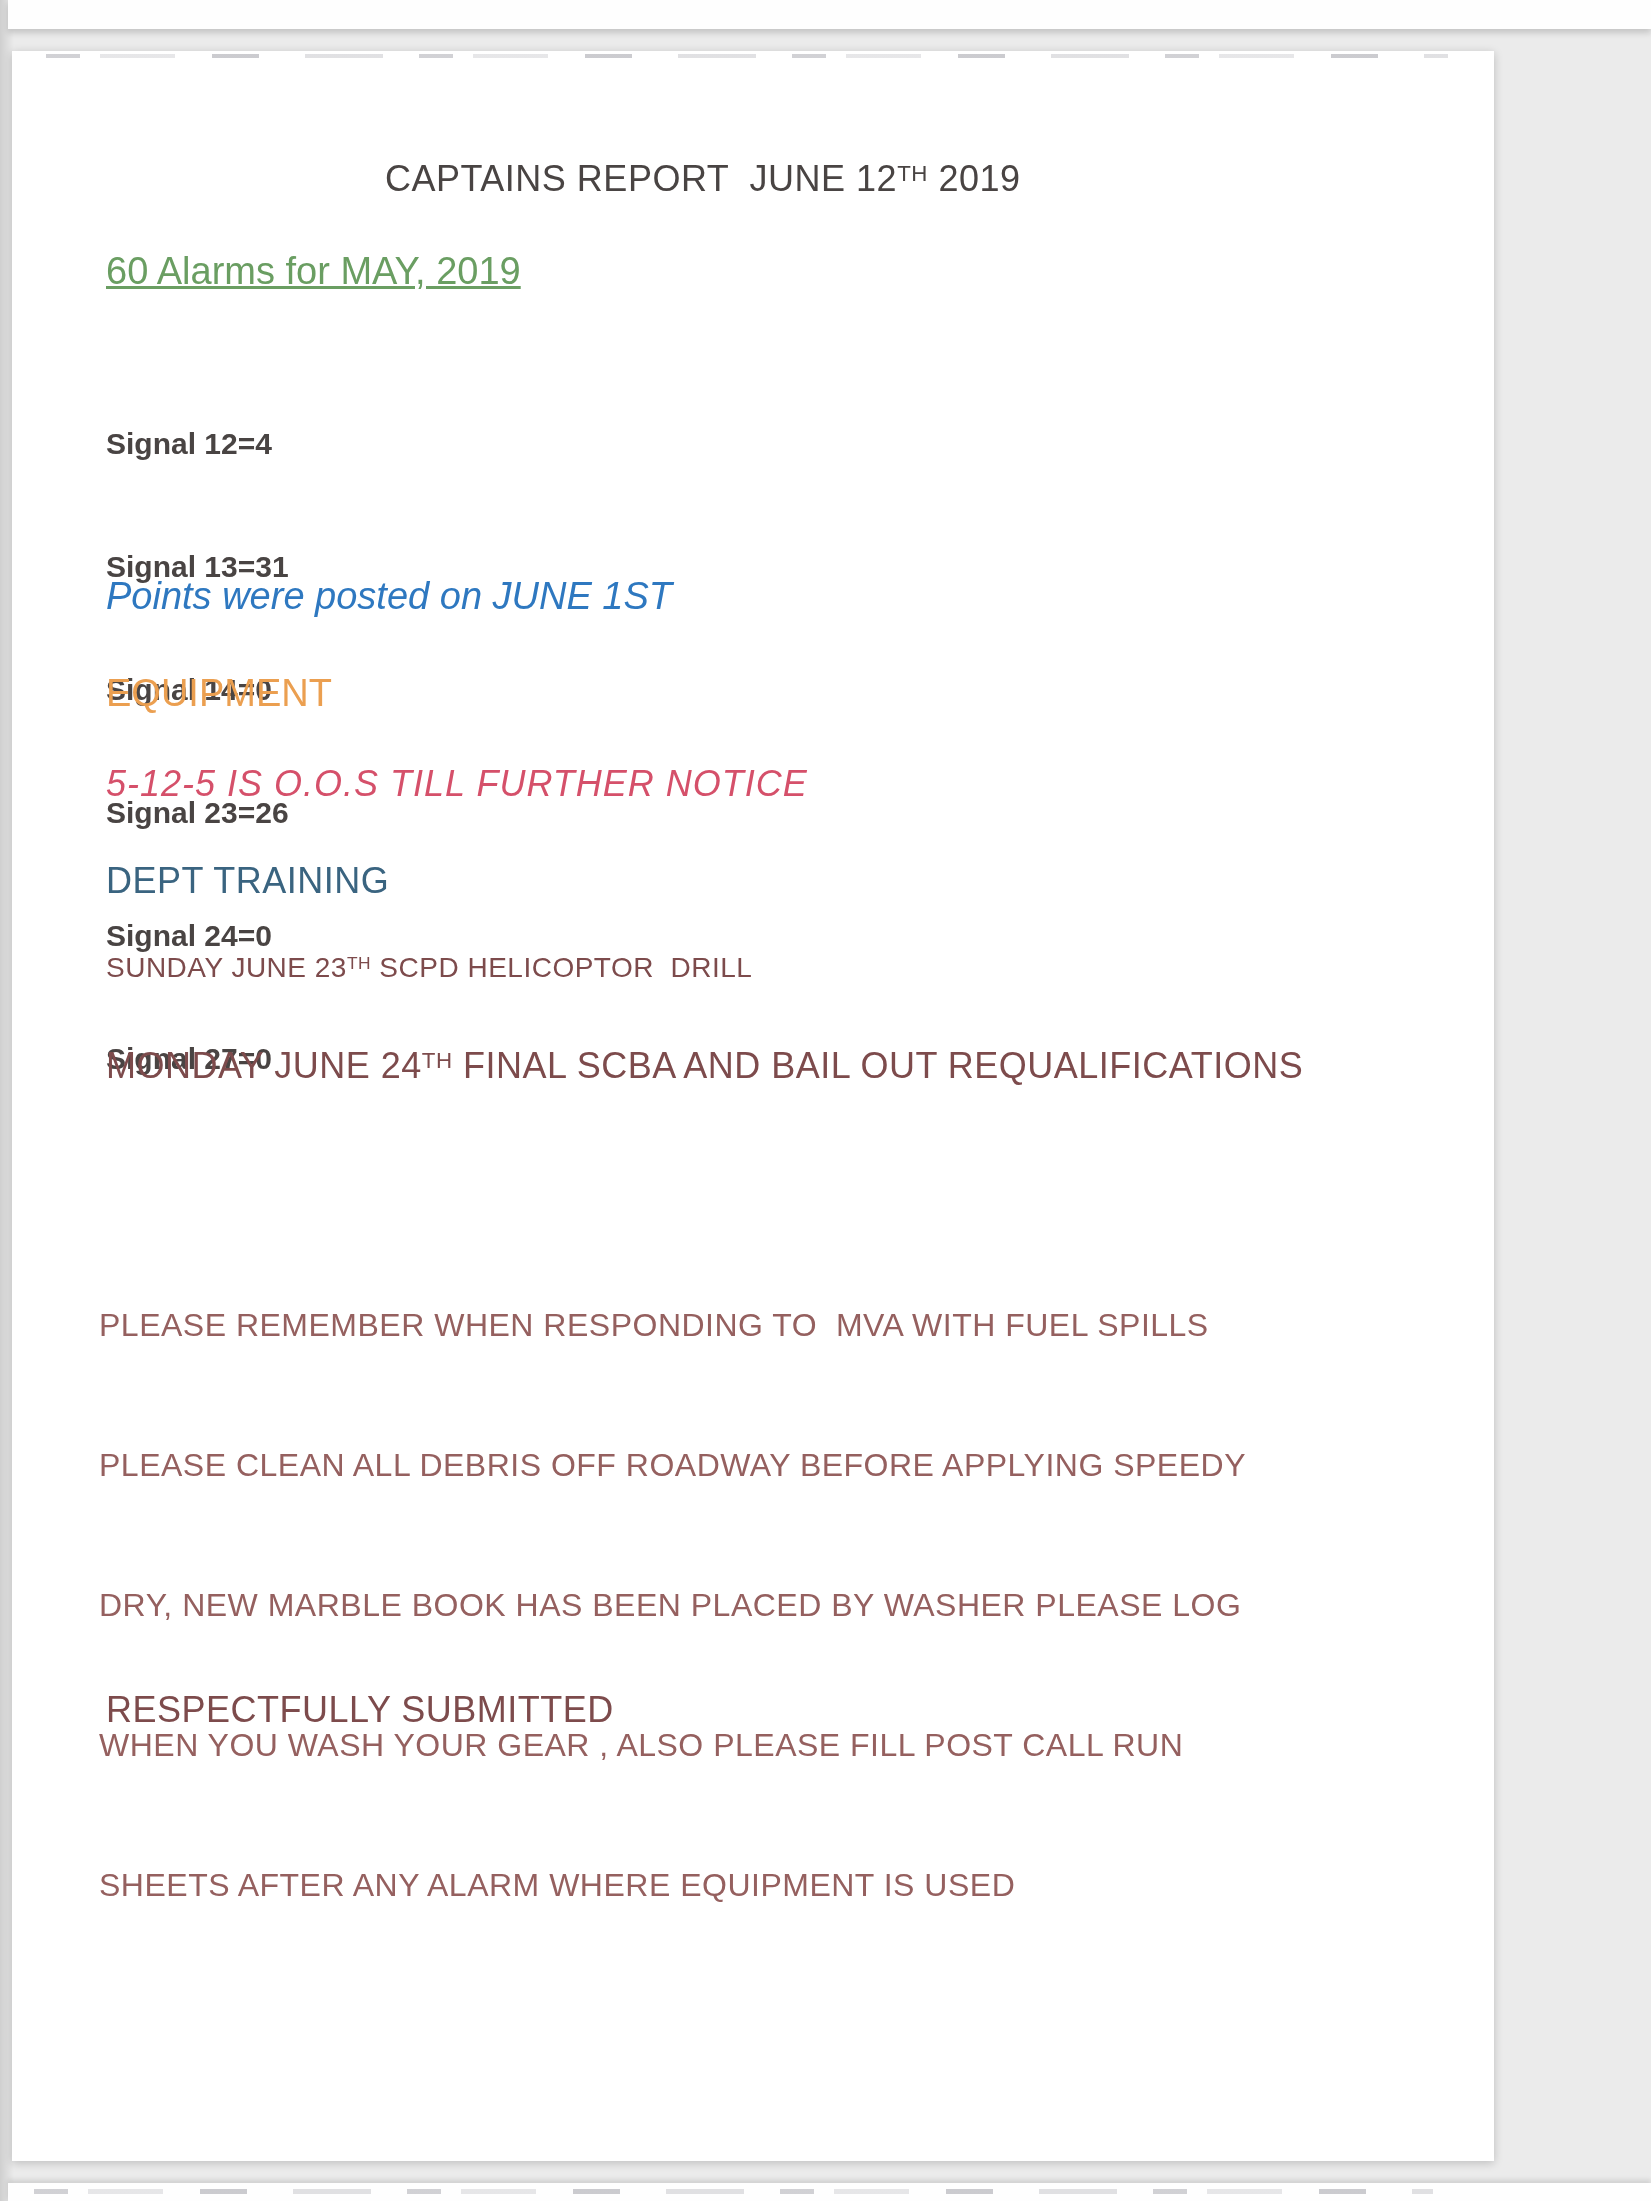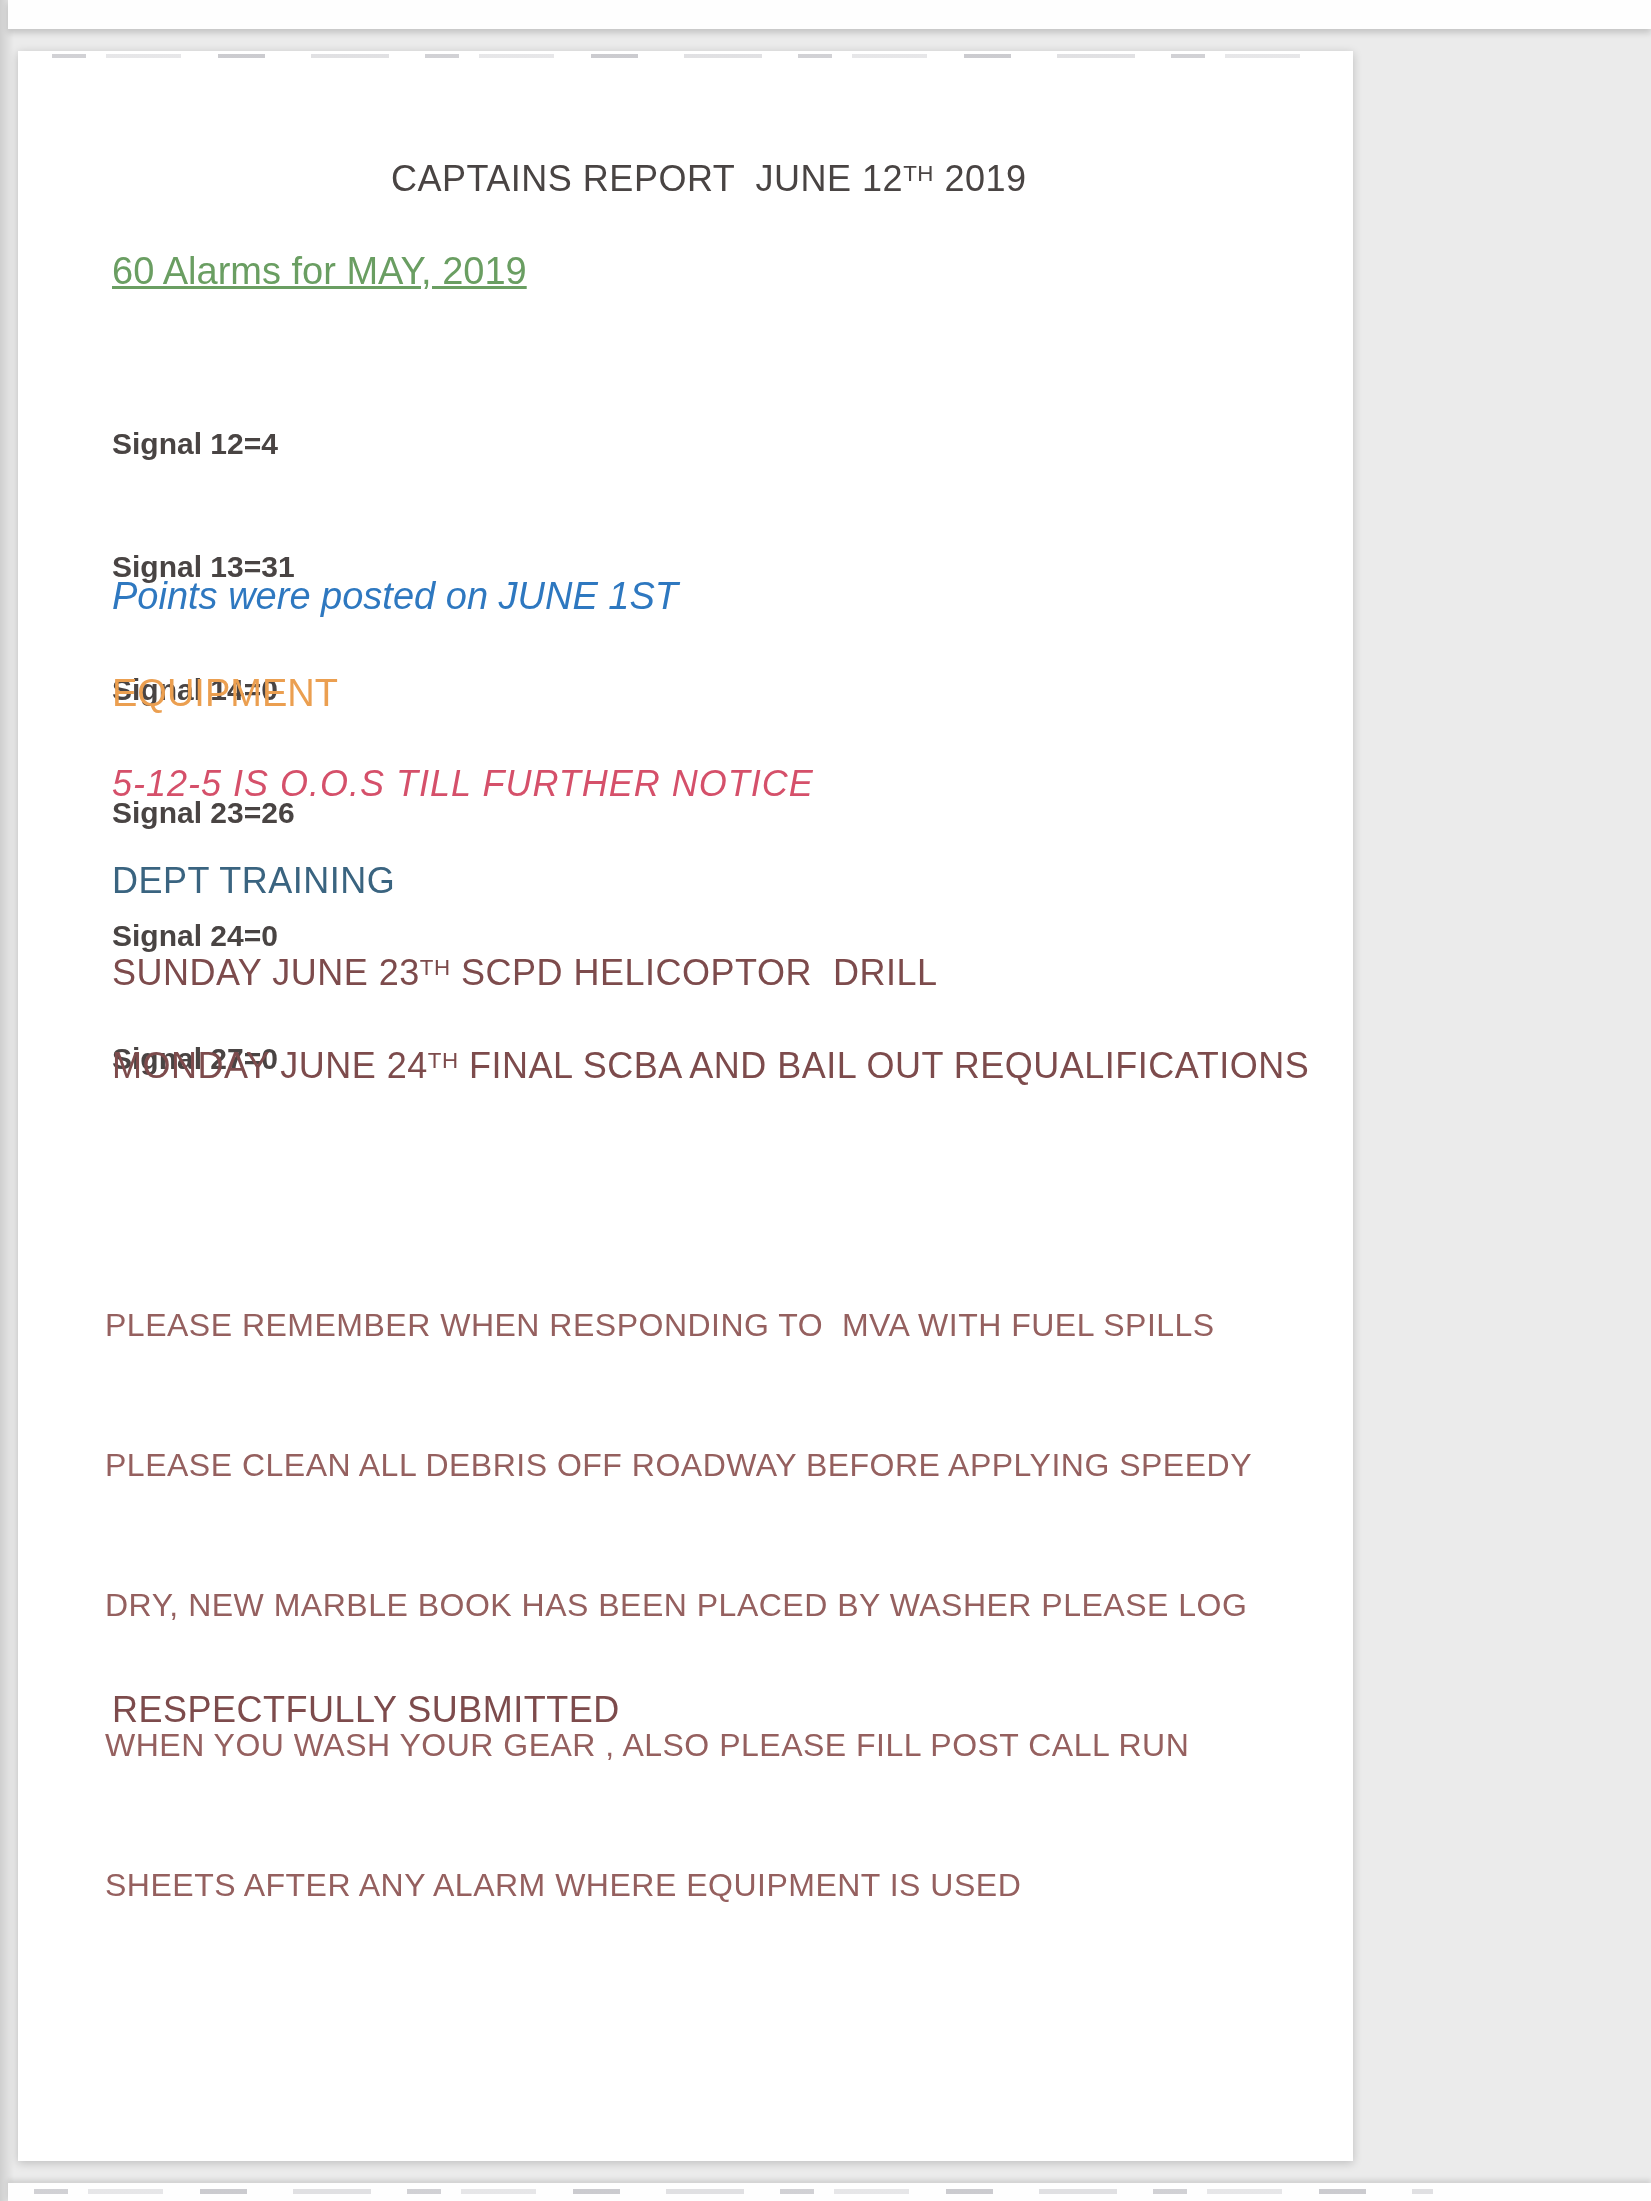--- a/index.html
+++ b/index.html
@@ -11,21 +11,21 @@
   }
   body::before{ 
     content:"";position:absolute;left:0;top:0;bottom:0;width:14px;
     background:linear-gradient(90deg,#cfcfcf,rgba(235,235,235,0));
     z-index:0;
   }
   .page-sliver{position:absolute;left:8px;right:0;background:#fefefe;z-index:1;}
   #prev-page{top:0;height:29px;box-shadow:0 4px 6px rgba(0,0,0,.16);}
   #next-page{top:2183px;height:19px;box-shadow:0 -3px 5px rgba(0,0,0,.12);}
   #report-page{
-    position:absolute;left:18px;top:51px;width:1335px;height:2110px;
+    position:absolute;left:12px;top:51px;width:1482px;height:2110px;
     background:#fff;box-shadow:0 2px 9px rgba(0,0,0,.20);z-index:1;
   }
   .artifact{position:absolute;height:4px;
     background:repeating-linear-gradient(90deg,
       rgba(104,104,116,.30) 0 34px, rgba(0,0,0,0) 34px 54px,
       rgba(104,104,116,.16) 54px 129px, rgba(0,0,0,0) 129px 166px,
       rgba(104,104,116,.34) 166px 213px, rgba(0,0,0,0) 213px 259px,
       rgba(104,104,116,.20) 259px 337px, rgba(0,0,0,0) 337px 373px);}
   #artifact-top{top:3px;left:34px;right:46px;}
   #artifact-bottom{top:6px;left:26px;right:218px;height:5px;}
@@ -36,21 +36,21 @@
   .sup{font-size:0.62em;position:relative;top:-0.46em;}
   .u{text-decoration-thickness:3.5px;text-underline-offset:9px;}
 
   #report-title{left:373px;top:107px;font-size:36px;color:var(--ink,#494443);letter-spacing:0.5px;}
   #alarms-heading{left:94px;top:199px;font-size:38px;color:var(--green,#6a9e62);text-decoration:underline;}
   #signal-list{left:94px;top:290px;font-size:30px;font-weight:bold;color:var(--ink,#494443);line-height:41px;}
   #points-note{left:94px;top:524px;font-size:38px;color:var(--blue,#2e78c0);font-style:italic;}
   #equipment-heading{left:94px;top:621px;font-size:38px;color:var(--orange,#eb9f50);}
   #oos-notice{left:94px;top:712px;font-size:36px;color:var(--pink,#d5506a);letter-spacing:1px;font-style:italic;}
   #dept-heading{left:94px;top:809px;font-size:36px;color:var(--steel,#3a6480);letter-spacing:0.5px;}
-  #event-sunday{left:94px;top:901px;font-size:36px;color:var(--maroon,#7d4b4c);letter-spacing:0.5px;text-align:center;}
+  #event-sunday{left:94px;top:901px;font-size:28px;color:var(--maroon,#7d4b4c);letter-spacing:0.5px;text-align:center;}
   #event-monday{left:94px;top:994px;font-size:36px;color:var(--maroon,#7d4b4c);letter-spacing:0.5px;text-align:right;}
   #firematic-heading{left:94px;top:1088px;font-size:36px;color:var(--maroon,#7d4b4c);letter-spacing:0.5px;}
   #reminder-paragraph{left:87px;top:1182px;font-size:32px;color:var(--maroon_light,#95605f);letter-spacing:0.5px;}
   .reminder-line{height:66px;}
   #closing-line{left:94px;top:1638px;font-size:36px;color:var(--maroon,#7d4b4c);letter-spacing:0.5px;}
 </style>
 </head>
 <body>
 
 <div id="prev-page" class="page-sliver"></div>

